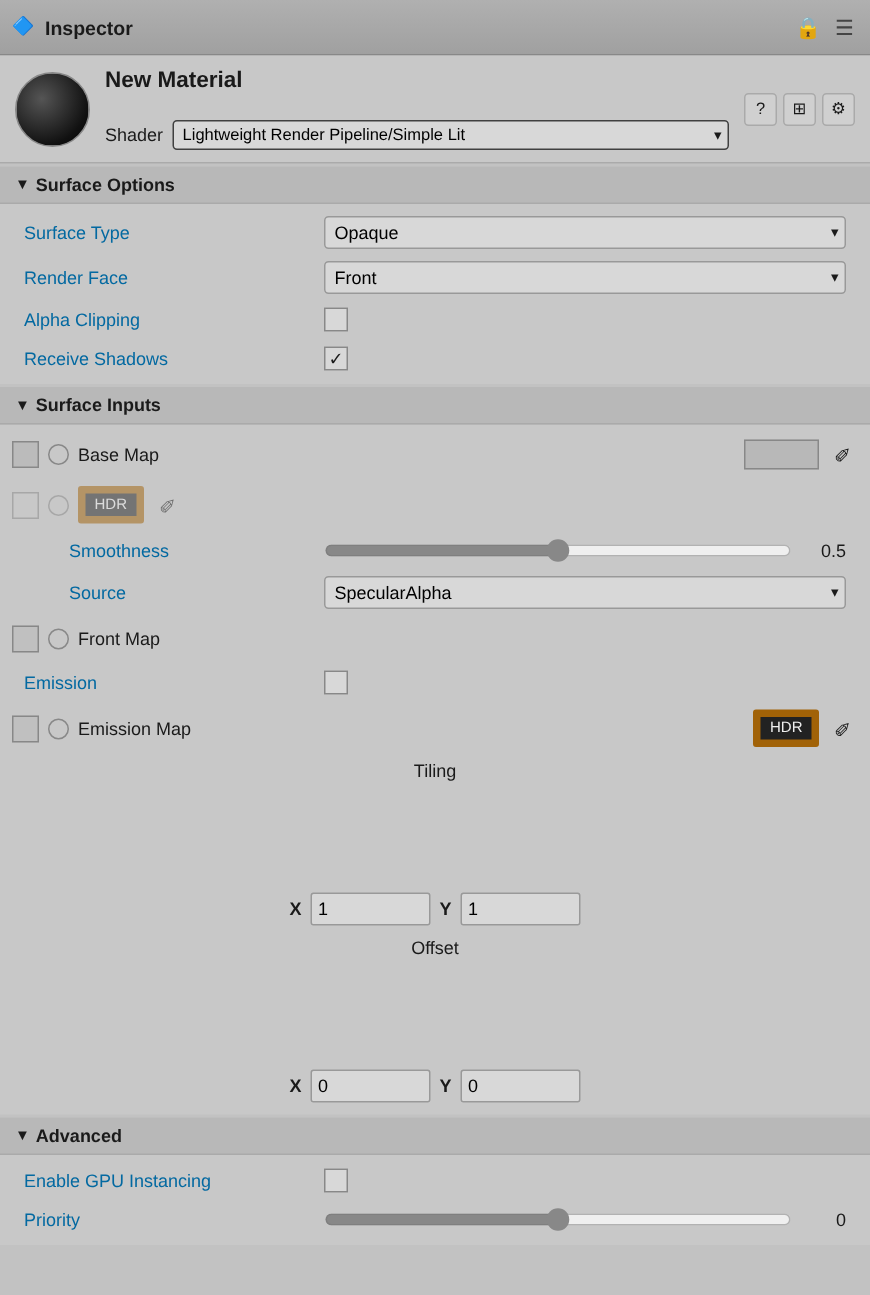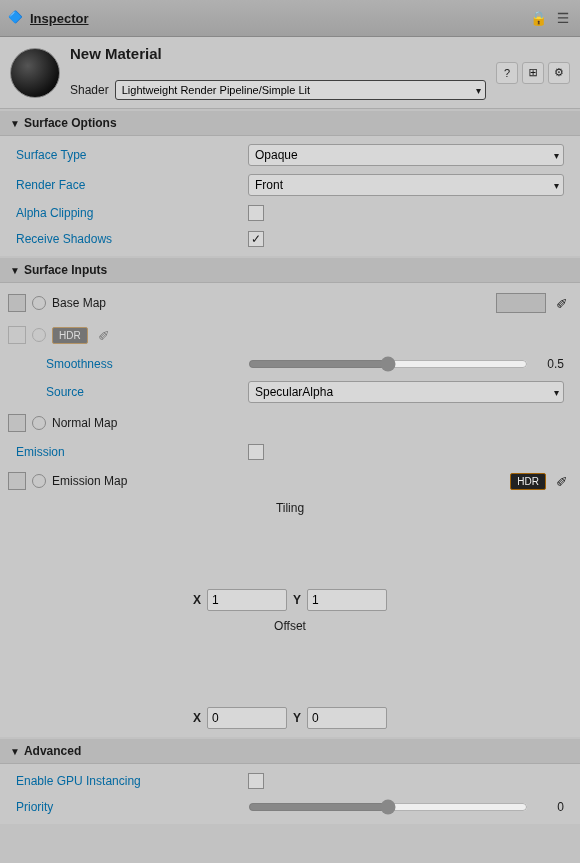--- a/index.html
+++ b/index.html
@@ -27,21 +27,20 @@
       align-items: center;
       gap: 6px;
     }
     .title-bar-icon {
       width: 16px;
       height: 16px;
     }
     .title-bar-title {
       font-size: 13px;
       font-weight: bold;
-      text-decoration: underline;
     }
     .title-bar-right {
       display: flex;
       gap: 6px;
       align-items: center;
     }
     .title-icon-btn {
       width: 18px;
       height: 18px;
       cursor: pointer;
@@ -159,21 +158,20 @@
     .prop-label {
       flex: 0 0 200px;
       font-size: 12px;
       color: #0369a1;
     }
     .prop-control {
       flex: 1;
       display: flex;
       align-items: flex-end;
       gap: 6px;
-      margin-left: 32px;
     }
 
     
     .prop-select-wrap {
       position: relative;
       flex: 1;
     }
     .prop-select-wrap select {
       width: 100%;
       background: #d8d8d8;
@@ -258,21 +256,21 @@
       display: flex;
       align-items: center;
       justify-content: center;
       font-size: 14px;
       transform: rotate(-45deg);
       cursor: pointer;
     }
     .hdr-btn {
       background: #222;
       color: #eee;
-      border: 1px solid #a16207;
+      border: 5px solid #a16207;
       padding: 2px 6px;
       font-size: 10px;
       cursor: pointer;
       border-radius: 2px;
     }
 
     
     .slider-wrap {
       display: flex;
       align-items: center;
@@ -455,21 +453,21 @@
             <option>SpecularAlpha</option>
             <option>BaseAlpha</option>
           </select>
         </div>
       </div>
     </div>
 
     <div class="map-row">
       <div class="map-thumb" style="background:#c0c0c0;"></div>
       <div class="map-circle-icon"></div>
-      <span class="map-label">Normal Map</span>
+      <span class="map-label">Front Map</span>
     </div>
 
     <div class="prop-row">
       <div class="prop-label">Emission</div>
       <div class="prop-control">
         <div class="checkbox-wrap">
         </div>
       </div>
     </div>
 

